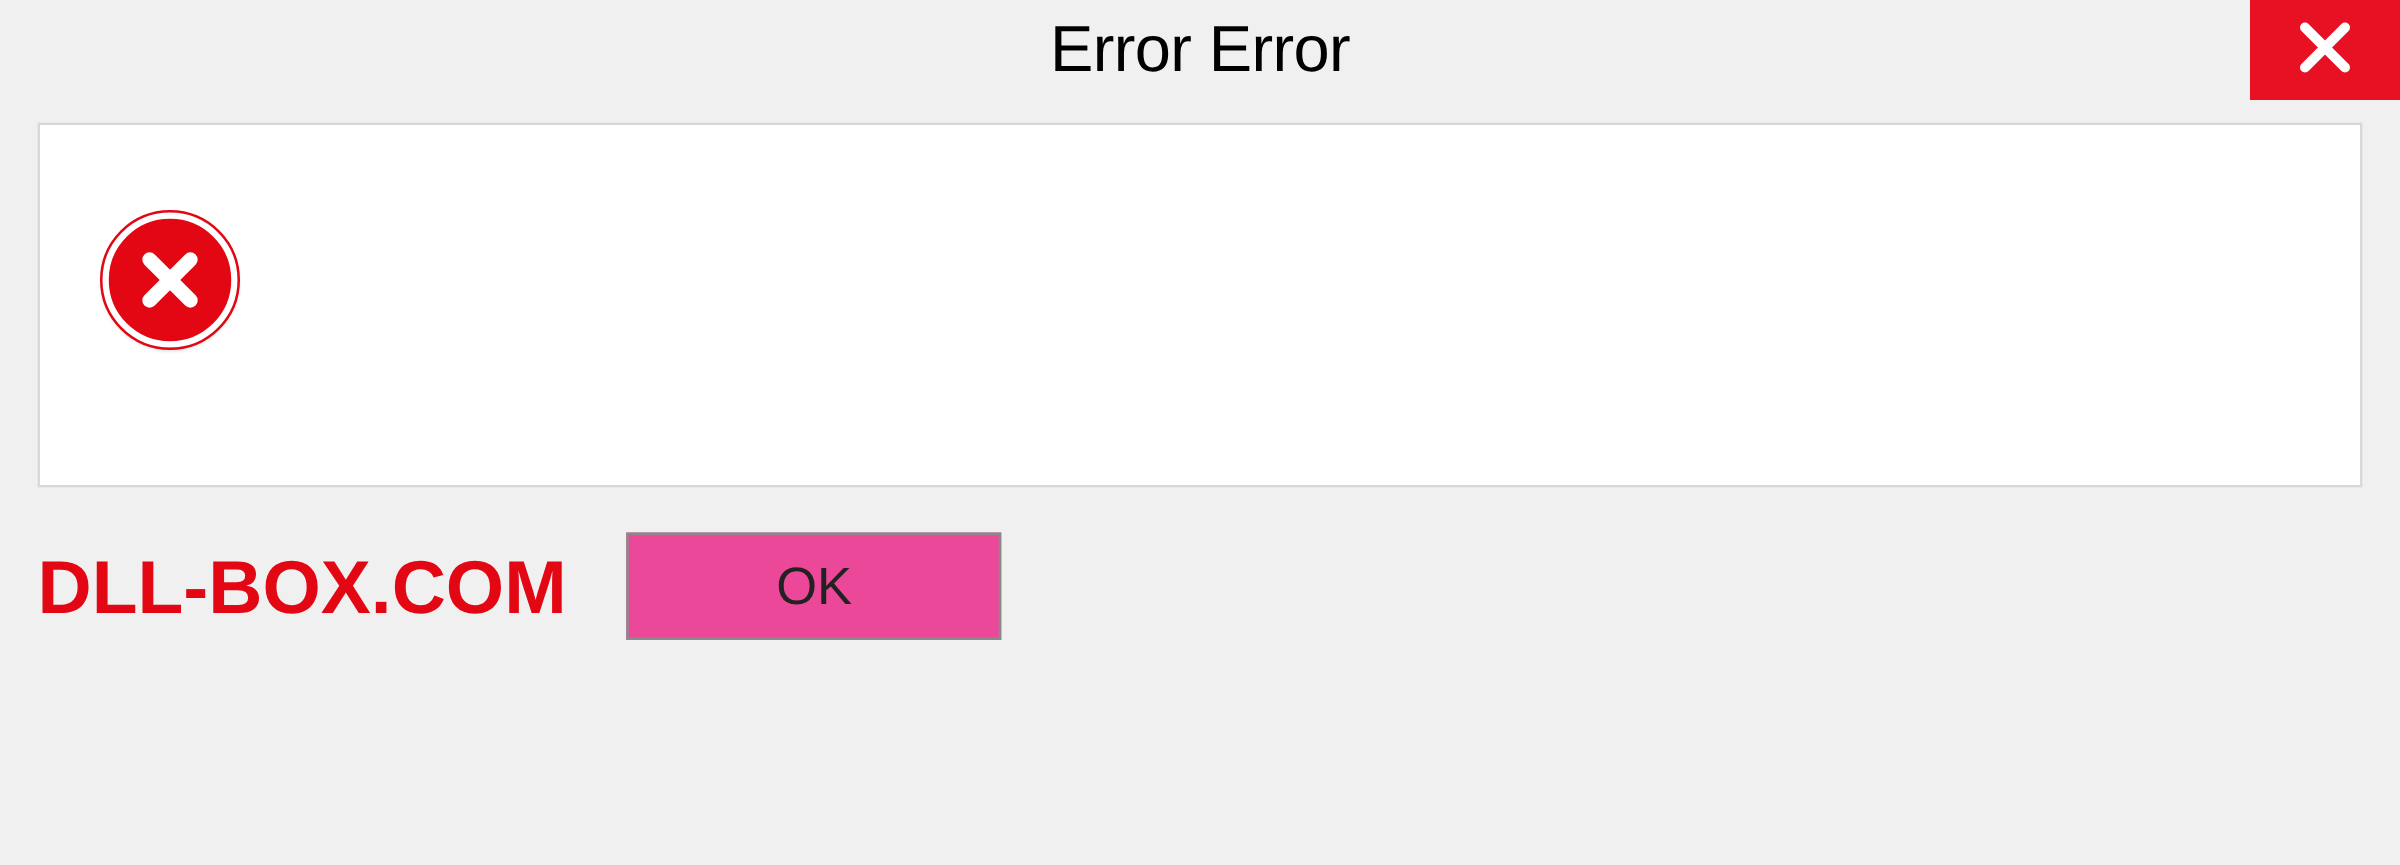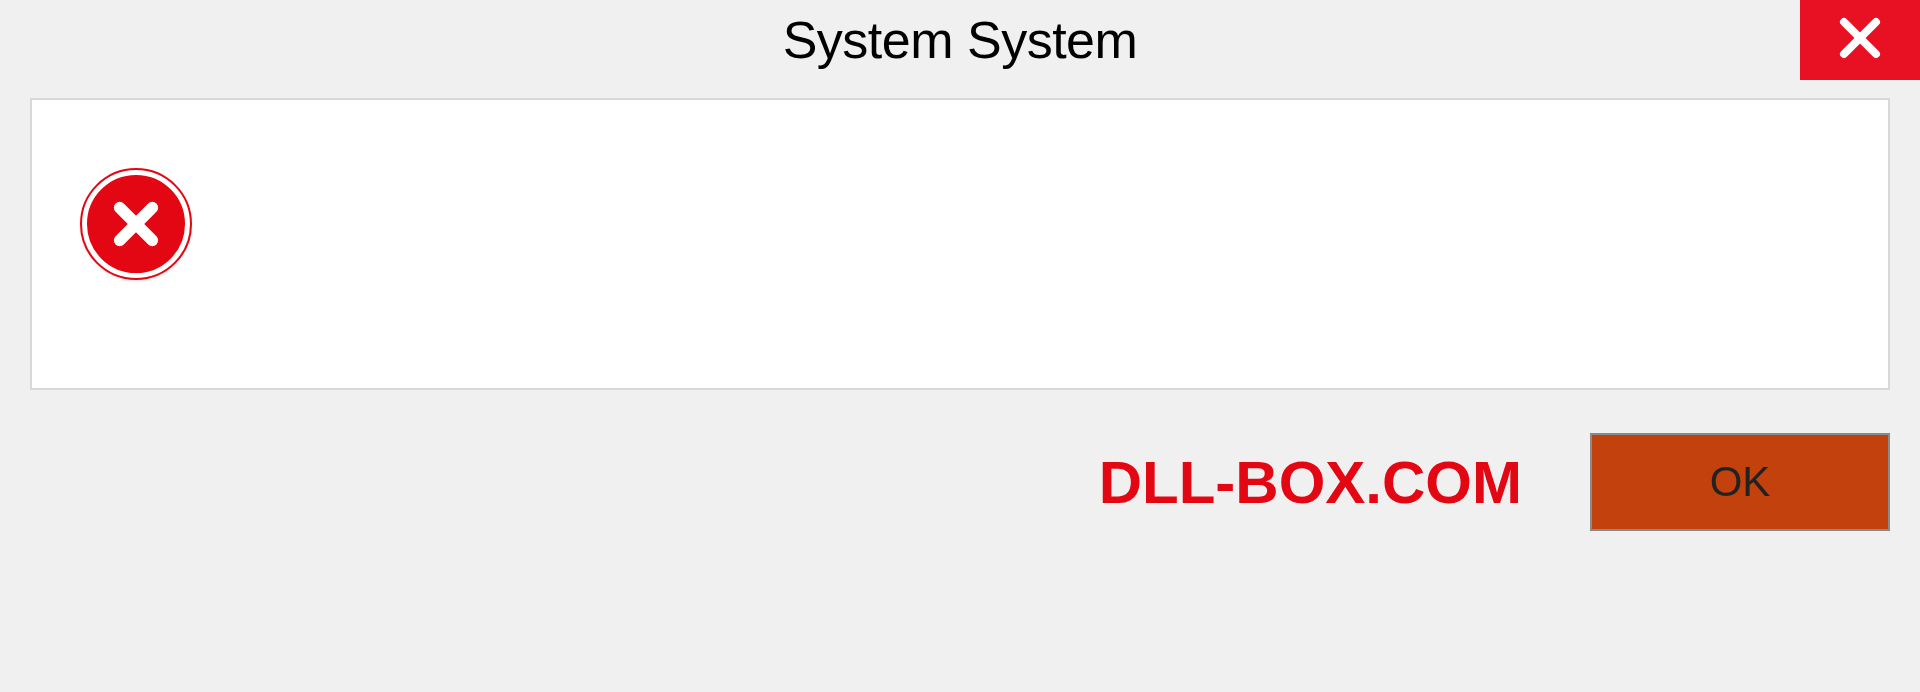--- a/index.html
+++ b/index.html
@@ -78,54 +78,54 @@
       height: 56px;
     }
     .message-text {
       font-size: 42px;
       color: #222;
       line-height: 1.35;
       padding-top: 6px;
       letter-spacing: -0.3px;
     }
     .footer {
-      margin: 17px 30px;
+      margin: 4px 30px;
       height: 150px;
       display: flex;
       align-items: center;
-      justify-content: flex-end;
-      gap: 68px;
+      justify-content: flex-start;
+      gap: 48px;
       position: relative;
     }
     .watermark {
       font-size: 60px;
       font-weight: 800;
       color: #e30613;
       letter-spacing: 0px;
       font-family: Arial, sans-serif;
     }
     .ok-button {
       width: 300px;
-      height: 98px;
-      background: #c2410c;
+      height: 86px;
+      background: #ec4899;
       border: 2px solid #8a8a8a;
       font-size: 42px;
       color: #222;
       font-family: inherit;
       display: flex;
       align-items: center;
       justify-content: center;
       cursor: pointer;
     }
   </style>
 </head>
 <body>
 
 <div class="titlebar">
-  <div class="titlebar-title">System System</div>
+  <div class="titlebar-title">Error Error</div>
   <div class="close-button">
     <span>
       <svg viewBox="0 0 24 24">
         <line x1="4" y1="4" x2="20" y2="20" stroke="#ffffff" stroke-width="4" stroke-linecap="round"></line>
         <line x1="20" y1="4" x2="4" y2="20" stroke="#ffffff" stroke-width="4" stroke-linecap="round"></line>
       </svg>
     </span>
   </div>
 </div>
 

